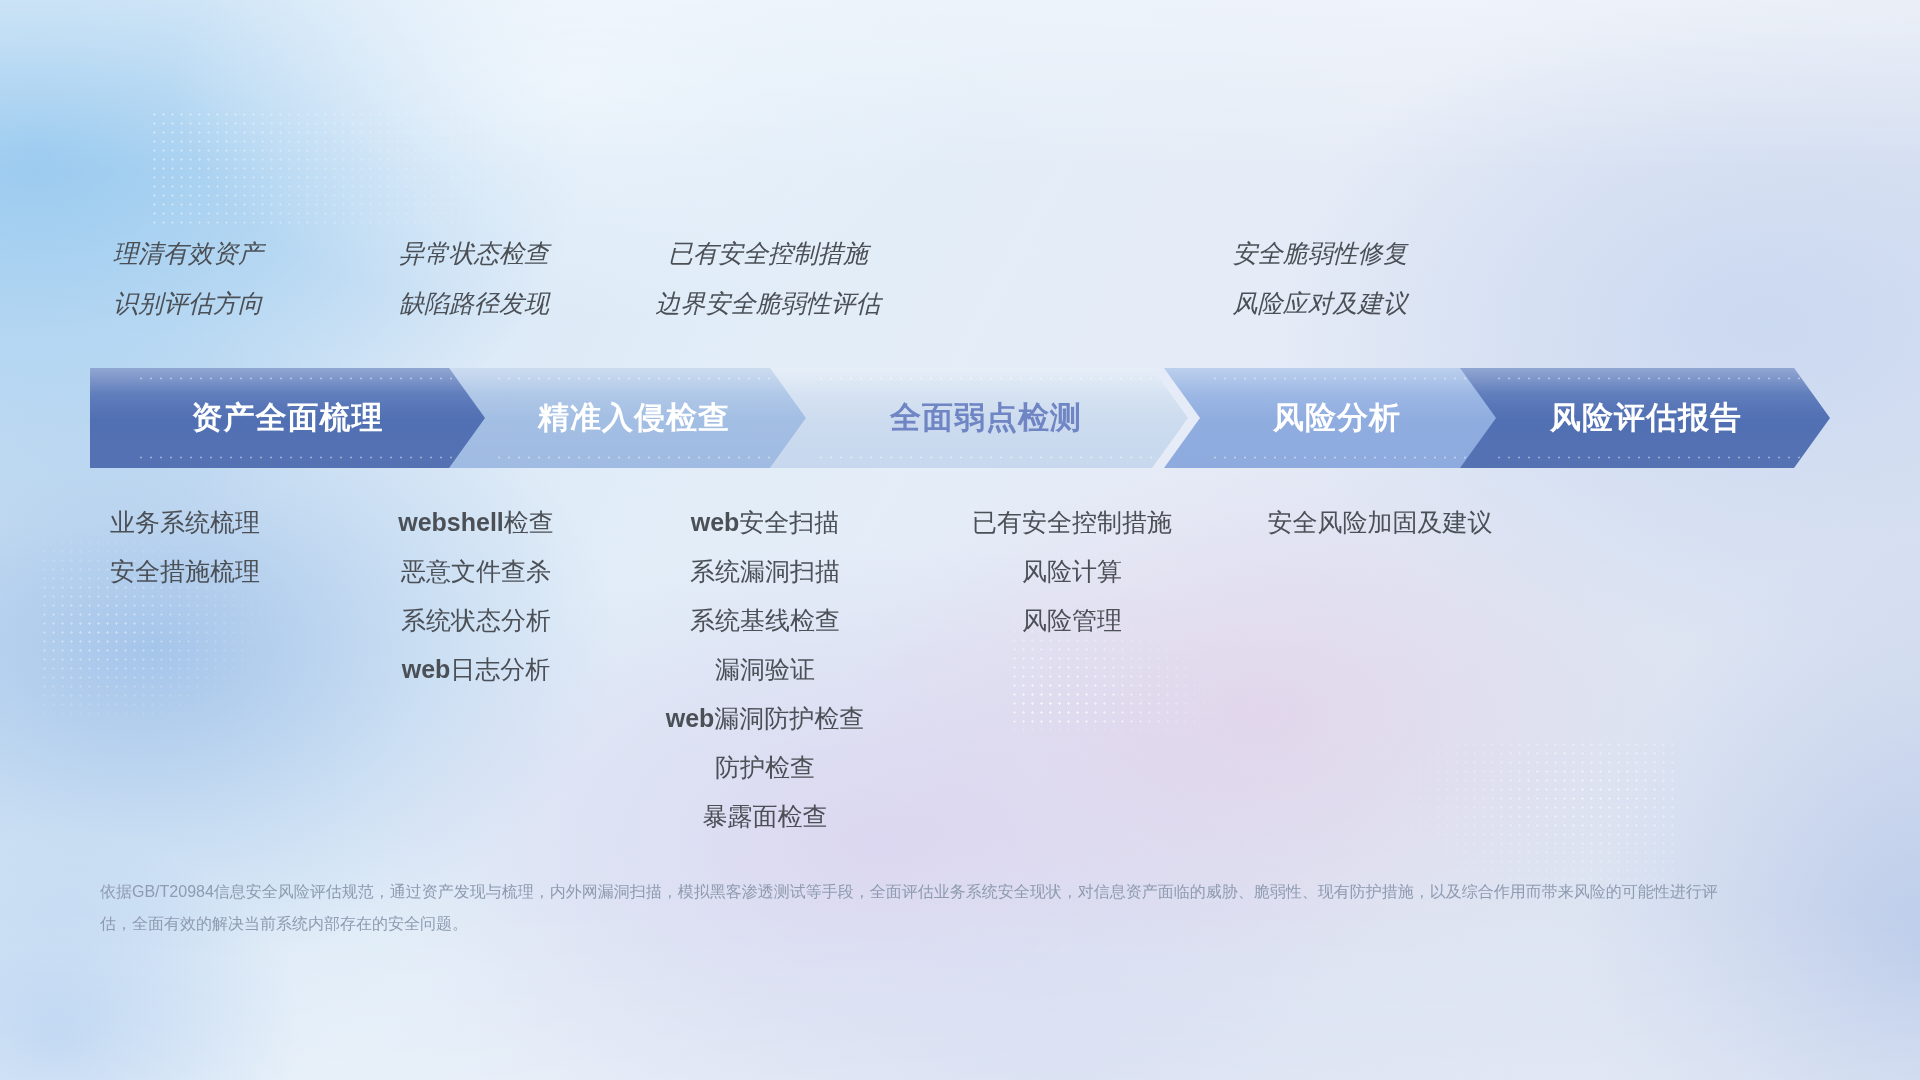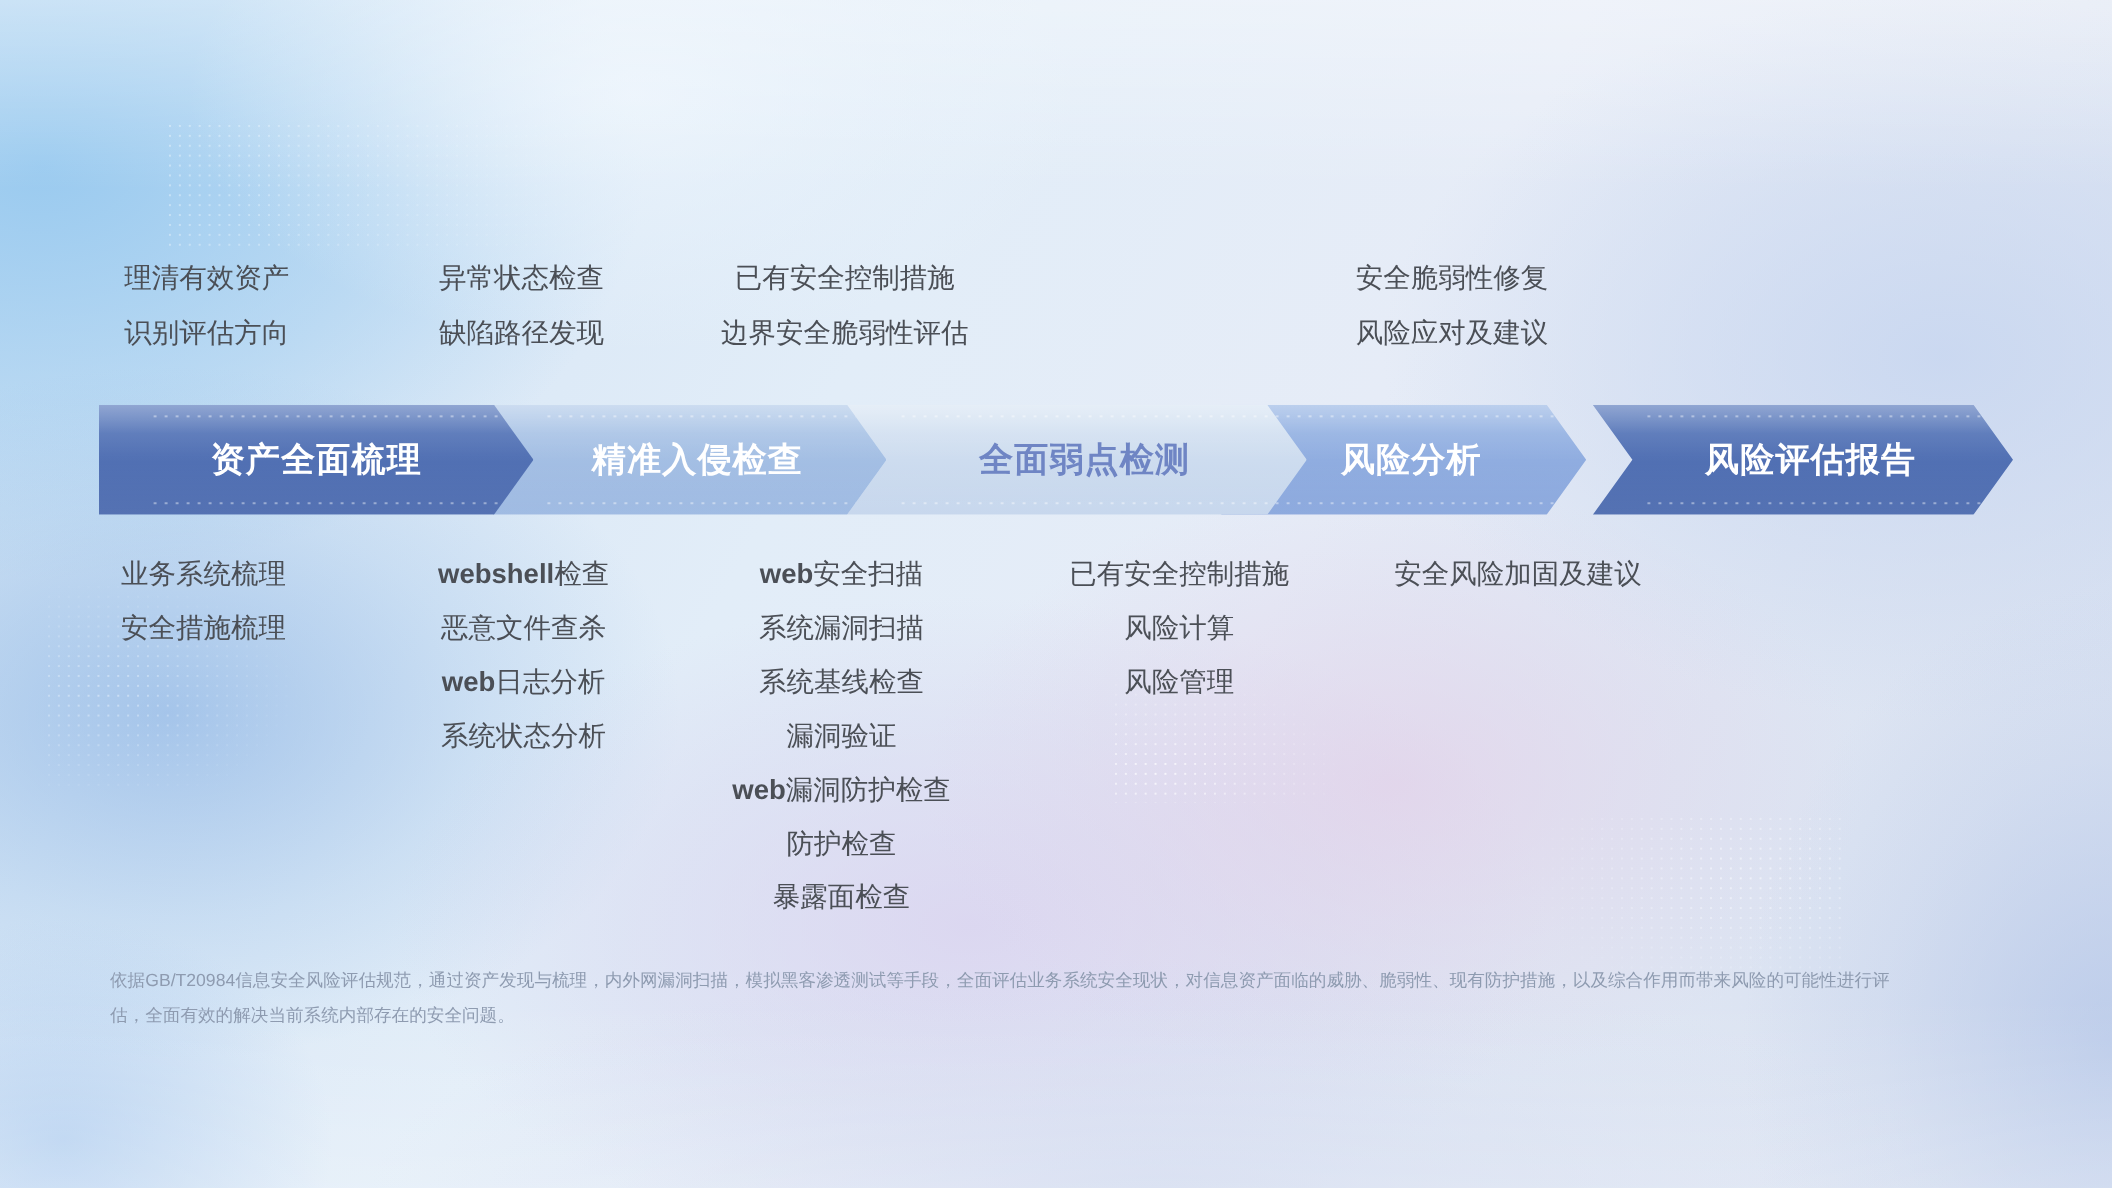--- a/index.html
+++ b/index.html
@@ -84,20 +84,21 @@
     mask-image: linear-gradient(100deg, #000 0%, transparent 80%);
     -webkit-mask-image: linear-gradient(100deg, #000 0%, transparent 80%); }
 
   
   .top-row {
     position: absolute;
     left: 0; top: 228px;
     width: 1829px; height: 110px;
     display: flex;
     align-items: flex-start;
+    font-style: italic;
   }
   .col-top {
     position: relative;
     text-align: center;
     color: #4b4f56;
     font-size: 25px;
     line-height: 50px;
     white-space: nowrap;
   }
   .col-top .line { display: block; }
@@ -222,21 +223,21 @@
         <div class="dotstrip"></div>
         <div class="dotstrip bottom"></div>
         <span>精准入侵检查</span>
       </div>
       <div class="arrow" style="left: 680px; width: 418px; background: linear-gradient(rgb(219, 231, 244) 0%, rgb(205, 220, 239) 50%, rgb(196, 213, 236) 100%); color: rgb(111, 133, 196); z-index: 18; text-align: center;">
         <div class="sheen"></div>
         <div class="dotstrip"></div>
         <div class="dotstrip bottom"></div>
         <span>全面弱点检测</span>
       </div>
-      <div class="arrow" style="left: 1020px; width: 332px; background: linear-gradient(rgb(159, 187, 230) 0%, rgb(144, 173, 224) 50%, rgb(135, 165, 220) 100%); color: rgb(255, 255, 255); z-index: 17;">
+      <div class="arrow" style="left: 1074px; width: 332px; background: linear-gradient(rgb(159, 187, 230) 0%, rgb(144, 173, 224) 50%, rgb(135, 165, 220) 100%); color: rgb(255, 255, 255); z-index: 17;">
         <div class="sheen"></div>
         <div class="dotstrip"></div>
         <div class="dotstrip bottom"></div>
         <span>风险分析</span>
       </div>
       <div class="arrow" style="left: 1358px; width: 382px; background: linear-gradient(rgb(97, 128, 191) 0%, rgb(82, 113, 180) 45%, rgb(74, 105, 174) 100%); color: rgb(255, 255, 255); z-index: 16;">
         <div class="sheen"></div>
         <div class="dotstrip"></div>
         <div class="dotstrip bottom"></div>
         <span>风险评估报告</span>
@@ -244,22 +245,22 @@
     </div>
 
   <div class="bottom-row" id="bottom-row">
       <div class="col-bot" style="position: absolute; left: -115px; width: 600px;">
         <span class="line">业务系统梳理</span>
         <span class="line">安全措施梳理</span>
       </div>
       <div class="col-bot" style="position: absolute; left: 176px; width: 600px;">
         <span class="line"><b>webshell</b><span>检查</span></span>
         <span class="line">恶意文件查杀</span>
+        <span class="line">系统状态分析</span>
         <span class="line"><b>web</b><span>日志分析</span></span>
-        <span class="line">系统状态分析</span>
       </div>
       <div class="col-bot" style="position: absolute; left: 465px; width: 600px;">
         <span class="line"><b>web</b><span>安全扫描</span></span>
         <span class="line">系统漏洞扫描</span>
         <span class="line">系统基线检查</span>
         <span class="line">漏洞验证</span>
         <span class="line"><b>web</b><span>漏洞防护检查</span></span>
         <span class="line">防护检查</span>
         <span class="line">暴露面检查</span>
       </div>

